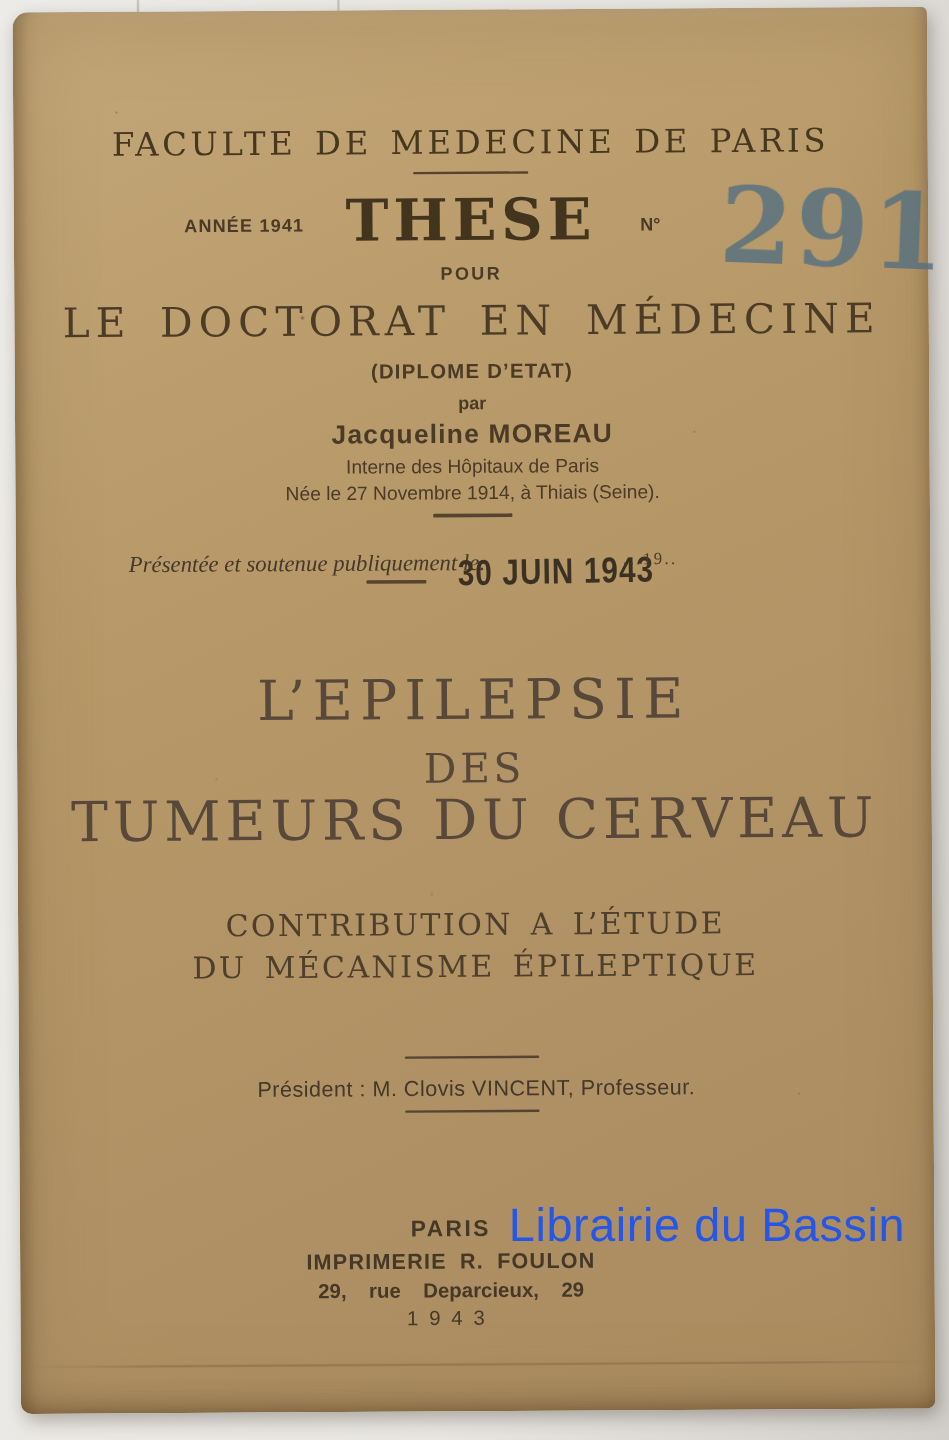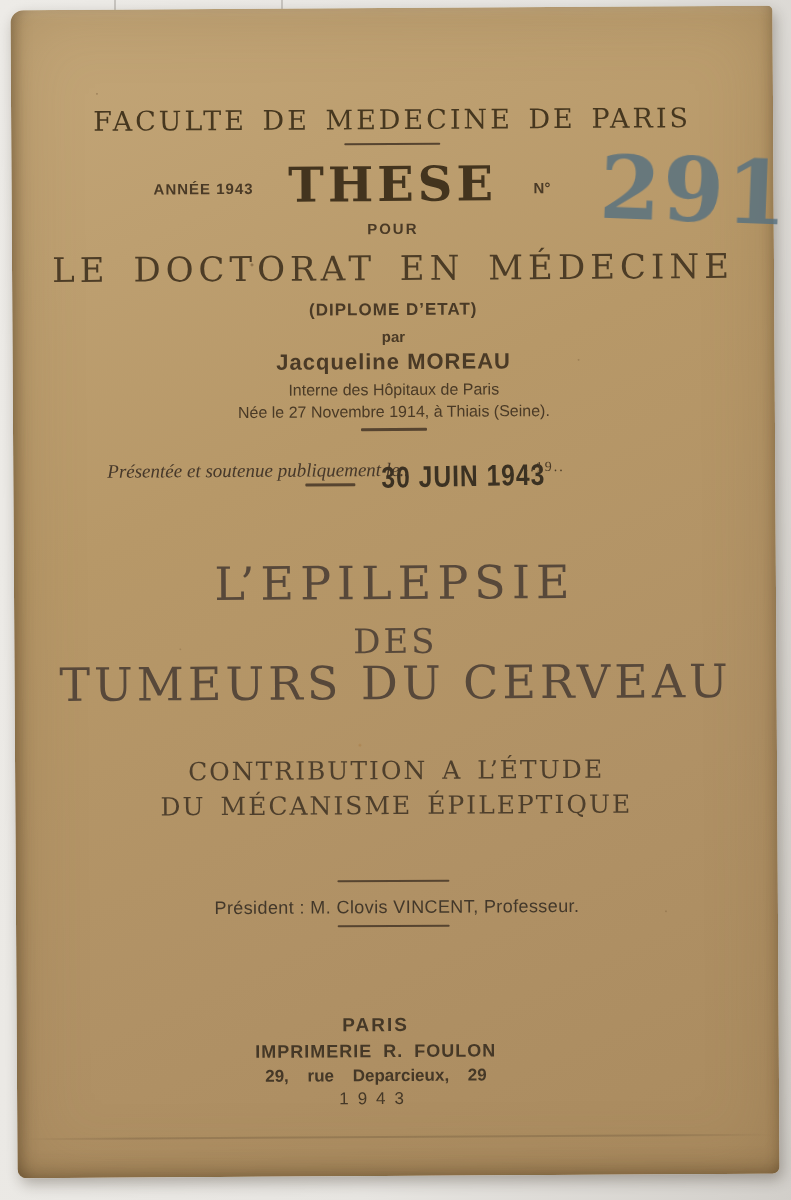--- a/index.html
+++ b/index.html
@@ -103,21 +103,21 @@
 
 <div id="photo">
   <div class="thread" id="thread1"></div>
   <div class="thread" id="thread2"></div>
 
   <div id="book">
 
     <div class="t serif" id="faculty">FACULTE DE MEDECINE DE PARIS</div>
     <div class="rule" id="rule-header"></div>
 
-    <div class="t sans" id="annee">ANNÉE 1943</div>
+    <div class="t sans" id="annee">ANNÉE 1941</div>
     <div class="t serif" id="these">THESE</div>
     <div class="t sans" id="numero">N°</div>
     <div class="t serif" id="stamp291">291</div>
 
     <div class="t sans" id="pour">POUR</div>
     <div class="t serif" id="doctorat">LE DOCTORAT EN MÉDECINE</div>
     <div class="t sans" id="diplome">(DIPLOME D’ETAT)</div>
 
     <div class="t sans" id="par">par</div>
     <div class="t sans" id="author">Jacqueline MOREAU</div>
@@ -144,13 +144,14 @@
     <div id="imprint">
       <div class="city sans">PARIS</div>
       <div class="printer sans">IMPRIMERIE R. FOULON</div>
       <div class="address sans">29, rue Deparcieux, 29</div>
       <div class="year sans">1943</div>
     </div>
 
     <div id="crease"></div>
   </div>
 
+  <div id="watermark">Librairie du Bassin</div>
 </div>
 
 </body></html>

